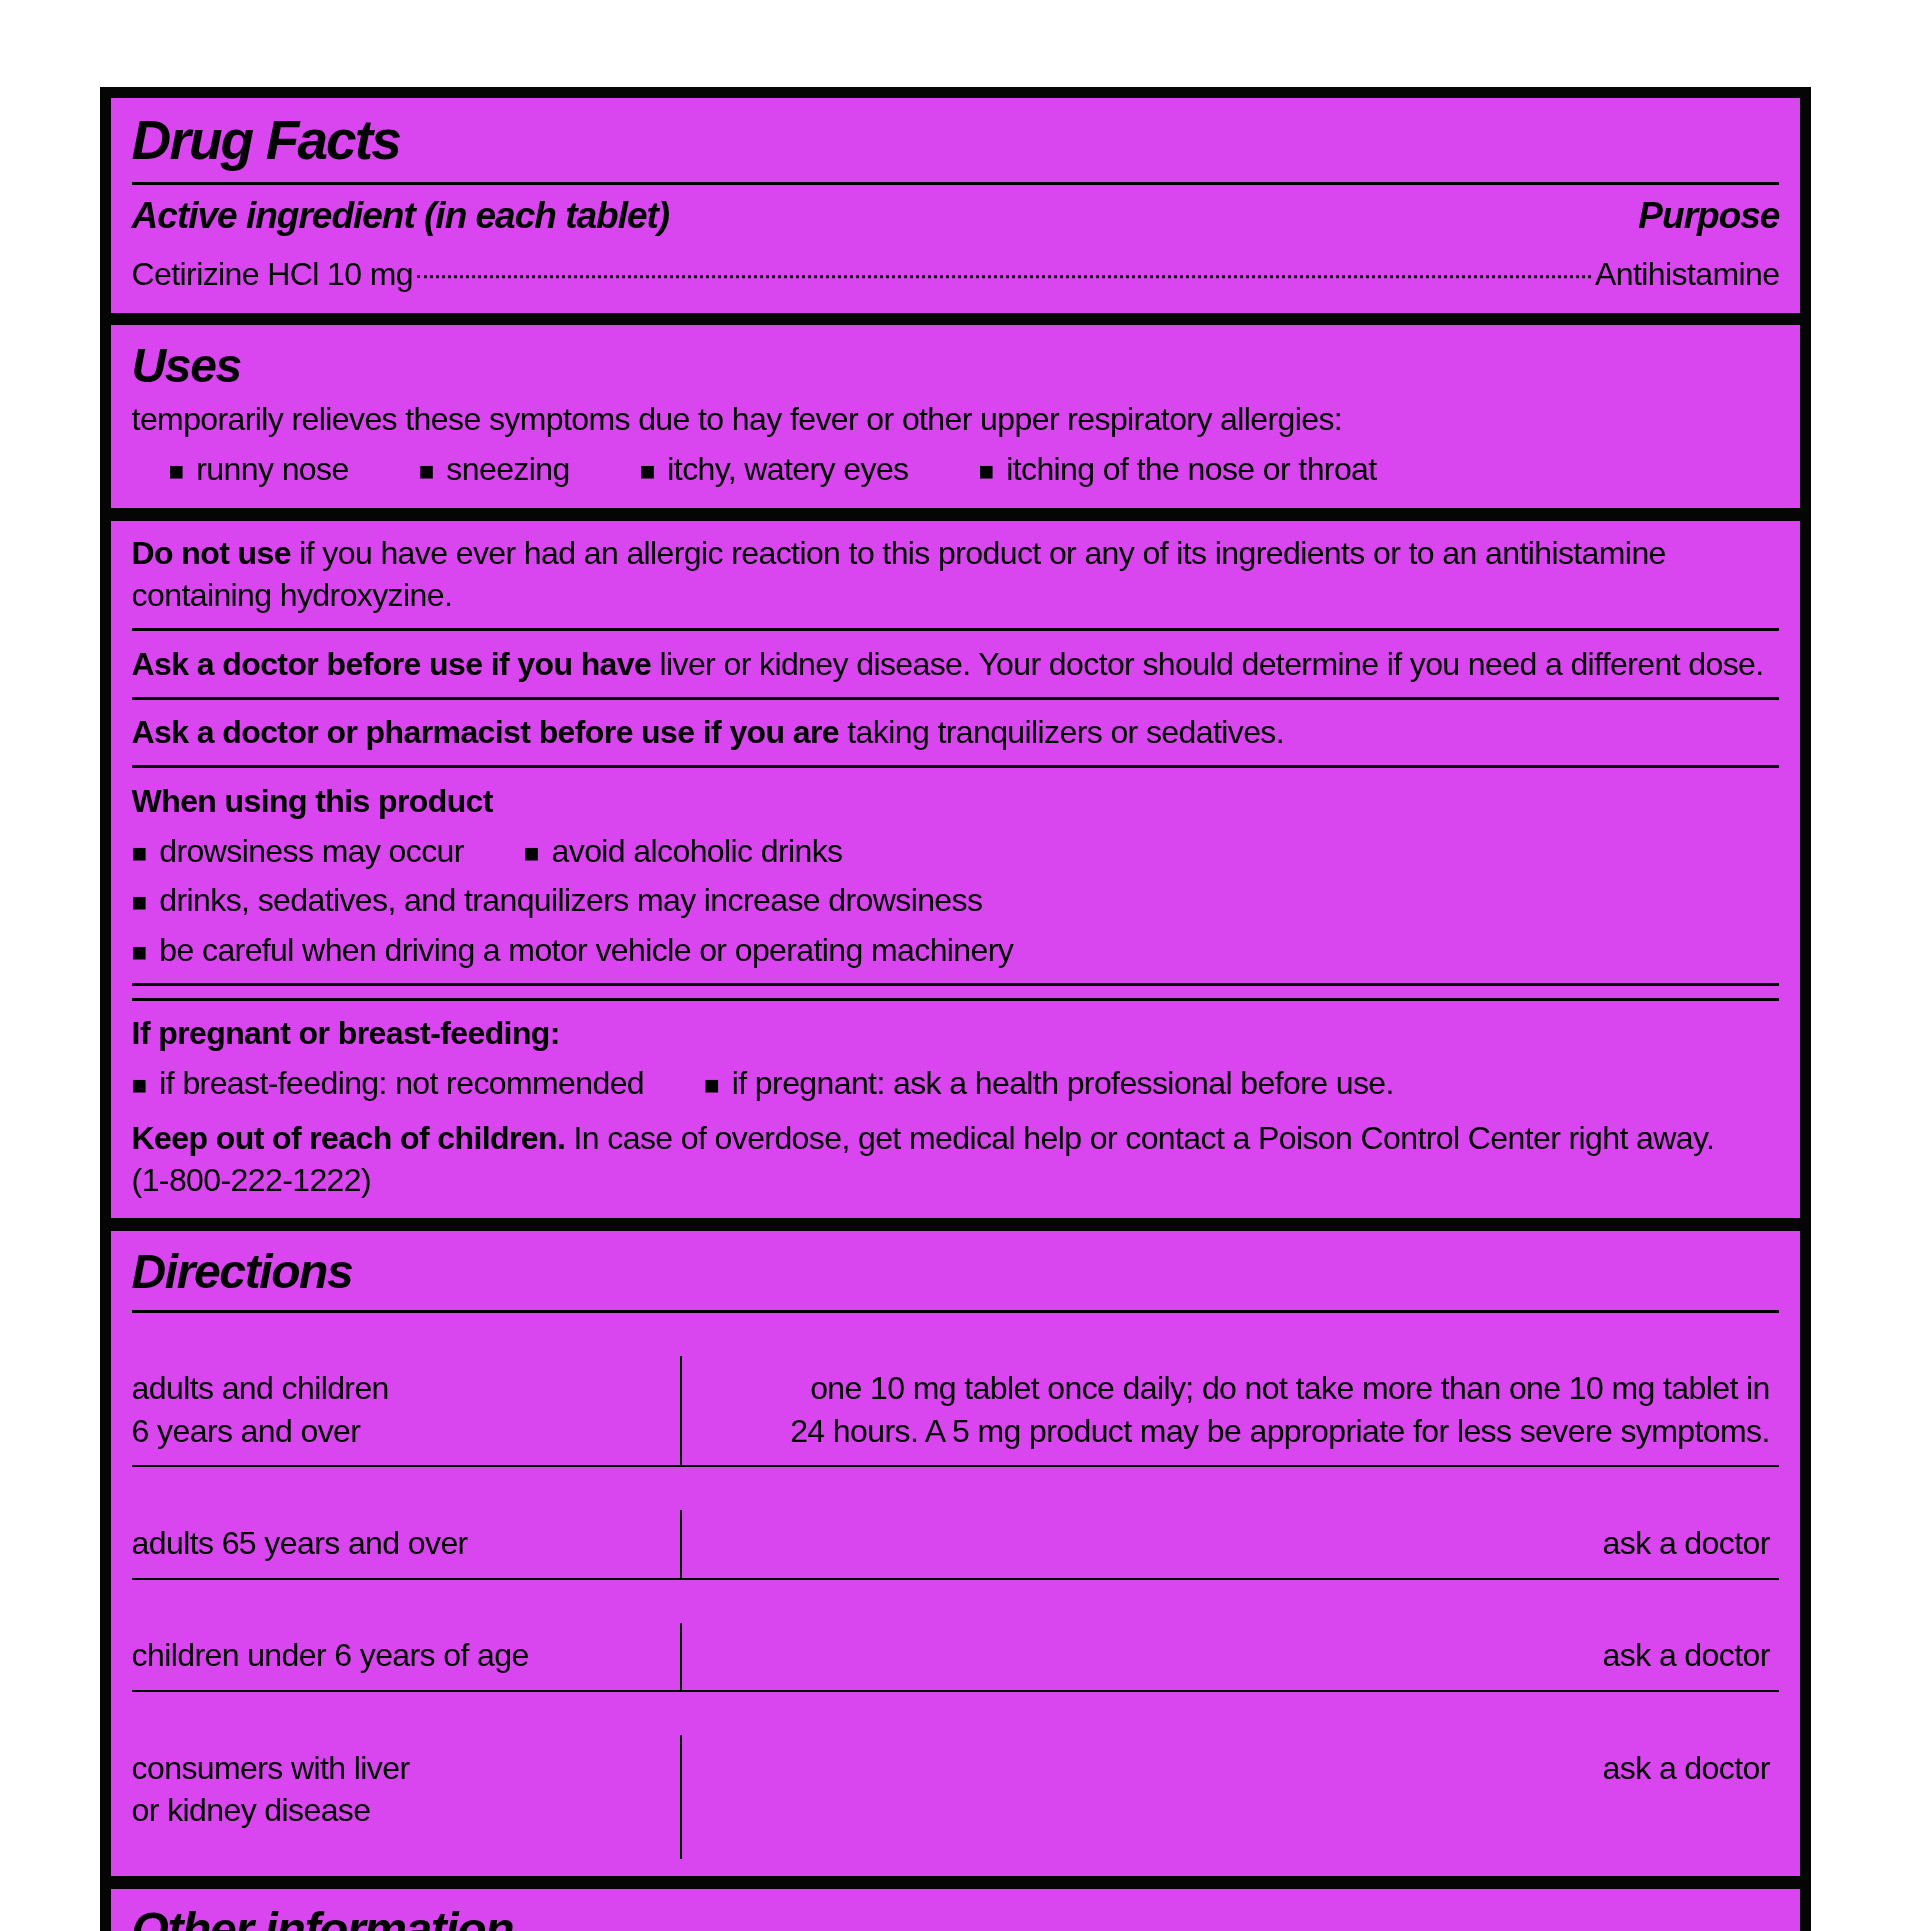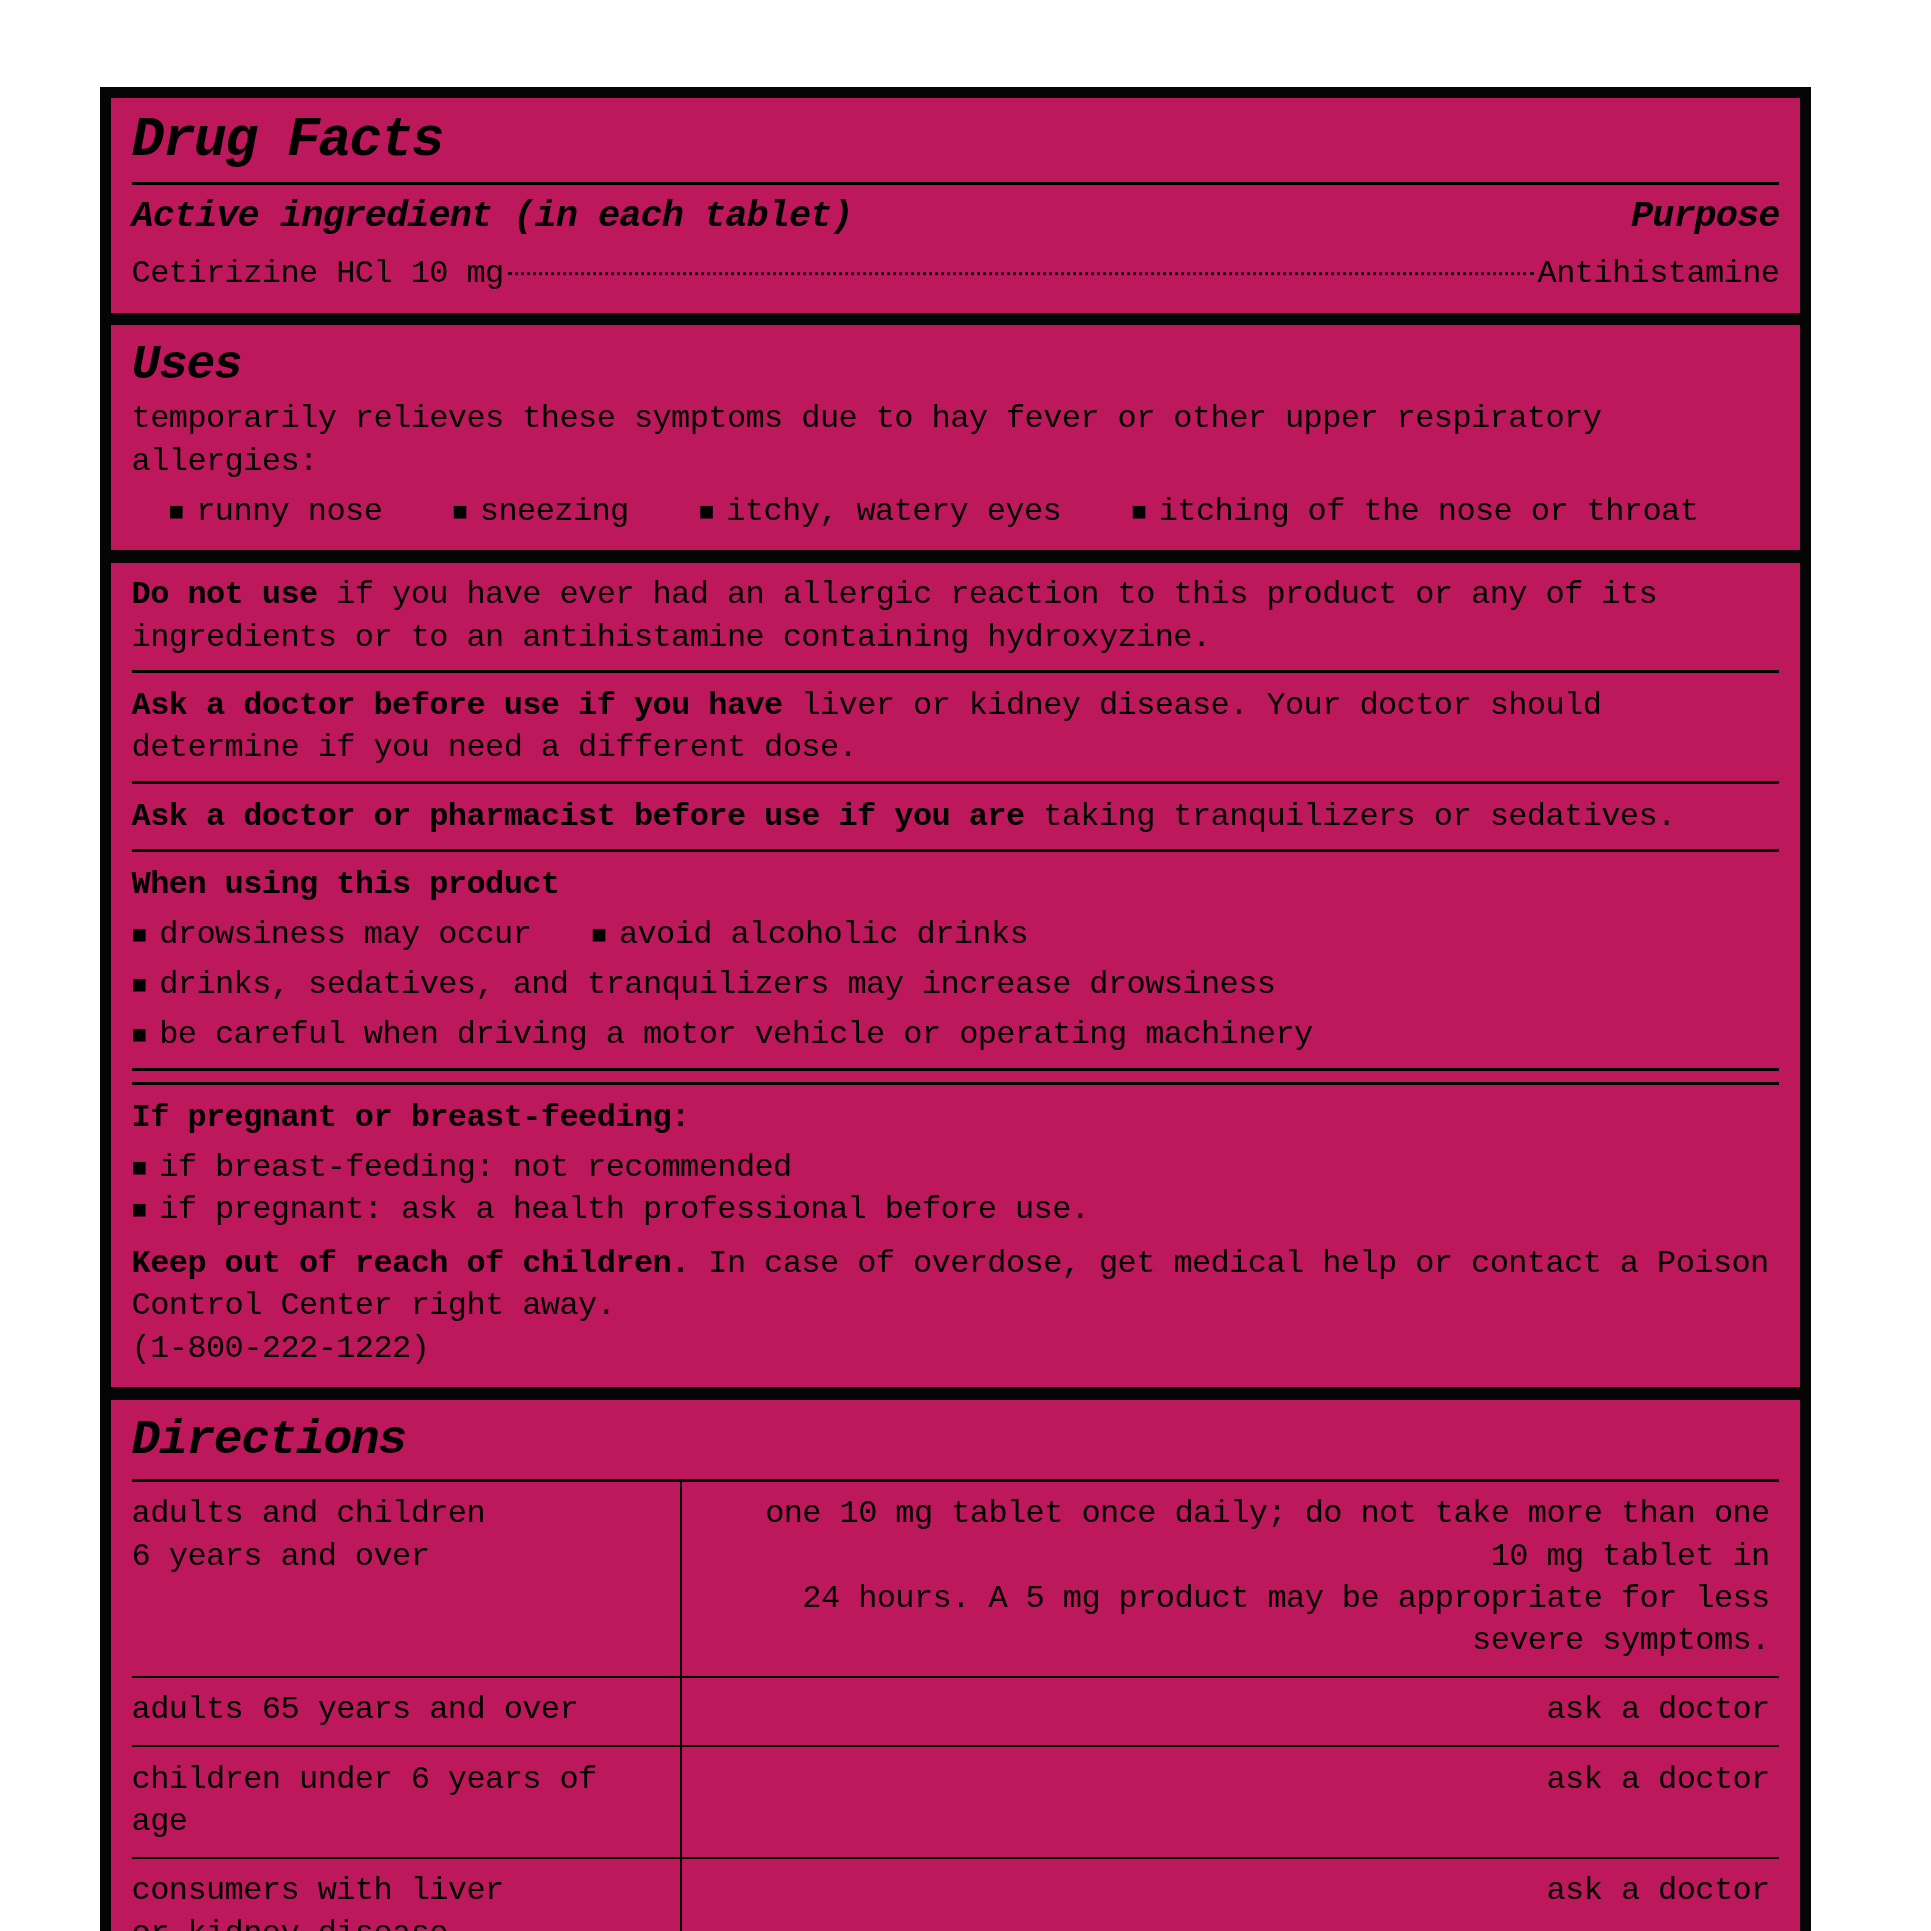--- a/index.html
+++ b/index.html
@@ -10,21 +10,21 @@
     color: #000;
   }
   .page { position: relative; width: 1931px; height: 1931px; overflow: hidden; }
 
   .label-panel {
     position: absolute; left: 100px; top: 87px; width: 1711px;
     background: #050505;
     padding: 10.6px;
     display: flex; flex-direction: column; gap: 12.6px;
   }
-  .section { background: #be185d; padding: 11.6px 21px 17.4px 21px; font-family: Liberation Mono, monospace; }
+  .section { background: #d946ef; padding: 11.6px 21px 17.4px 21px; }
 
   .title-xl {
     font-size: 55px; font-weight: bold; font-style: italic;
     letter-spacing: -1.9px; line-height: 1.15;
   }
   .heading {
     font-size: 48px; font-weight: bold; font-style: italic;
     letter-spacing: -1.4px; line-height: 1.2; margin-bottom: 3.9px;
   }
   .subheading {
@@ -51,21 +51,21 @@
   .bullet-line { margin-top: 7.7px; }
   .bullet-row { display: flex; flex-wrap: wrap; }
   .gap-lg > .bullet-item { margin-right: 60px; }
   .gap-md > .bullet-item { margin-right: 70px; }
   .indent { padding-left: 37px; }
 
   .para { margin-top: 12px; }
 
   
   .dir-table { border-top: 3.9px solid #000; margin-top: 9.7px; }
-  .dir-row { display: grid; grid-template-columns: 548px 1fr; border-bottom: 2.9px solid #000; }
+  .dir-row { display: grid; grid-template-columns: 548px 1fr; border-bottom: 2.9px solid #000; margin-top: 43px; }
   .dir-row:last-child { border-bottom: none; }
   .dir-cell { padding: 11.6px 9.7px 13.5px 0; white-space: pre-line; }
   .dir-cell-right { border-left: 2.9px solid #000; padding-left: 31px; text-align: right; }
   .dir-last { min-height: 124px; }
 </style>
 </head>
 <body>
 
 <div class="page">
   <div class="label-panel">

